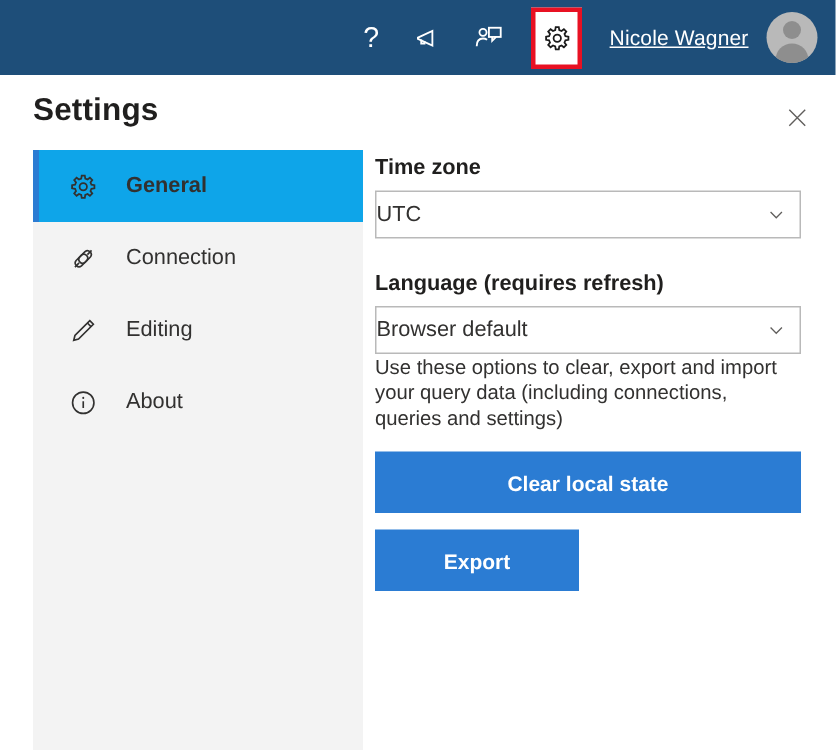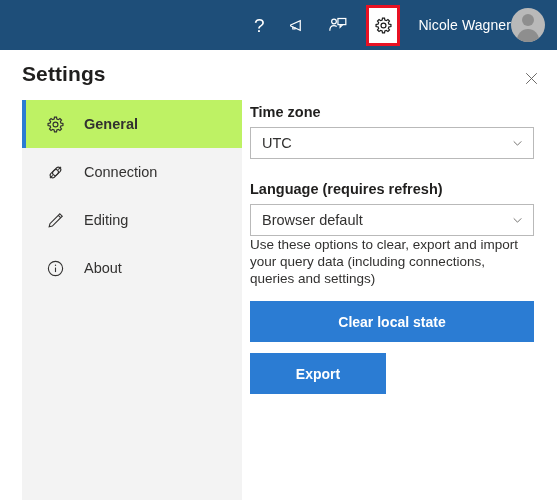--- a/index.html
+++ b/index.html
@@ -51,22 +51,24 @@
     align-items: center;
     justify-content: center;
     flex: none;
   }
   .gear-wrap svg { color: #1b1b1b; }
 
   .username {
     color: #ffffff;
     font-size: 14px;
     margin-left: 18px;
+    margin-right: 12px;
     white-space: nowrap;
     letter-spacing: .1px;
+    text-decoration: underline;
   }
   .avatar {
     width: 34px; height: 34px;
     border-radius: 50%;
     background: #b9b9b9;
     position: relative;
     overflow: hidden;
     flex: none;
     margin-right: 4px;
   }
@@ -123,21 +125,21 @@
   .nav-item {
     position: relative;
     height: 48px;
     display: flex;
     align-items: center;
     padding-left: 22px;
     color: #323130;
     font-size: 14.5px;
   }
   .nav-item.selected {
-    background: #bef264;
+    background: #0ea5e9;
     font-weight: bold;
   }
   .nav-item.selected::before {
     content: "";
     position: absolute;
     left: 0; top: 0;
     width: 4px; height: 100%;
     background: #2b7cd3;
   }
   .nav-icon {
@@ -164,21 +166,20 @@
     margin-bottom: 7px;
     white-space: nowrap;
   }
   .dropdown {
     position: relative;
     width: 284px; height: 32px;
     border: 1px solid #b9b9b9;
     background: #ffffff;
     display: flex;
     align-items: center;
-    padding-left: 11px;
     font-size: 14.5px;
     color: #323130;
   }
   .dropdown .chev {
     position: absolute;
     right: 9px; top: 50%;
     transform: translateY(-50%);
     color: #605e5c;
     display: flex;
   }

